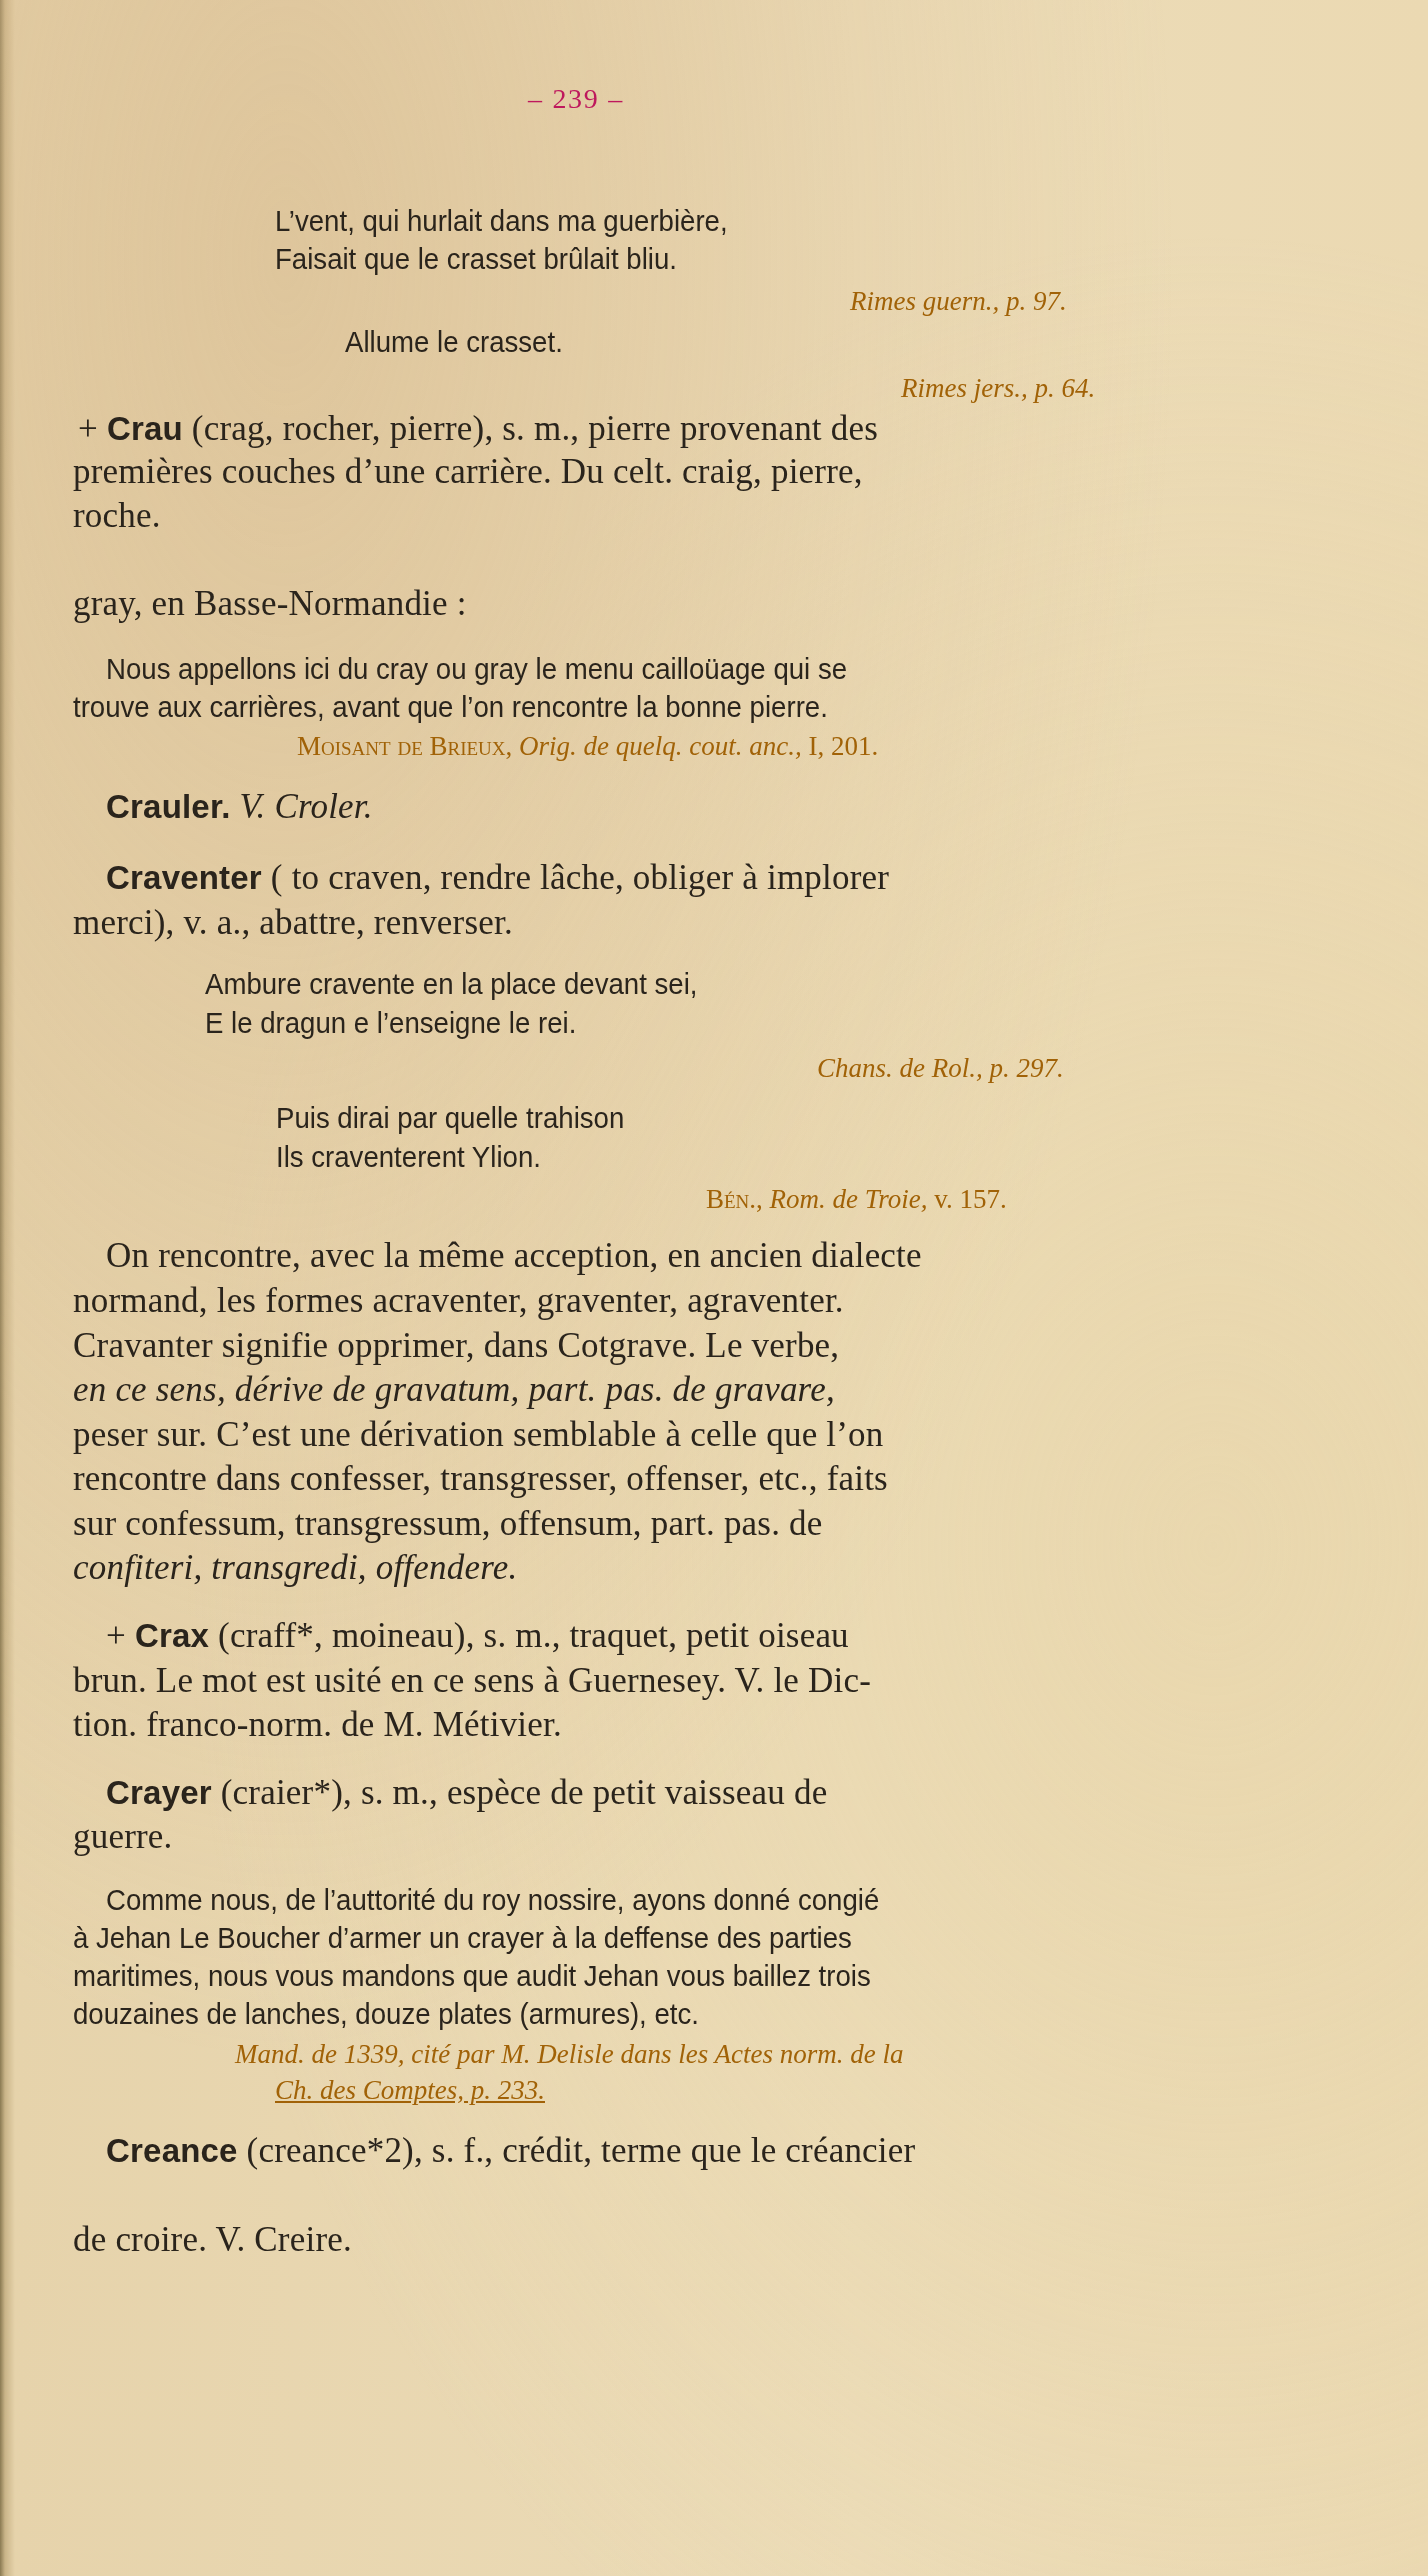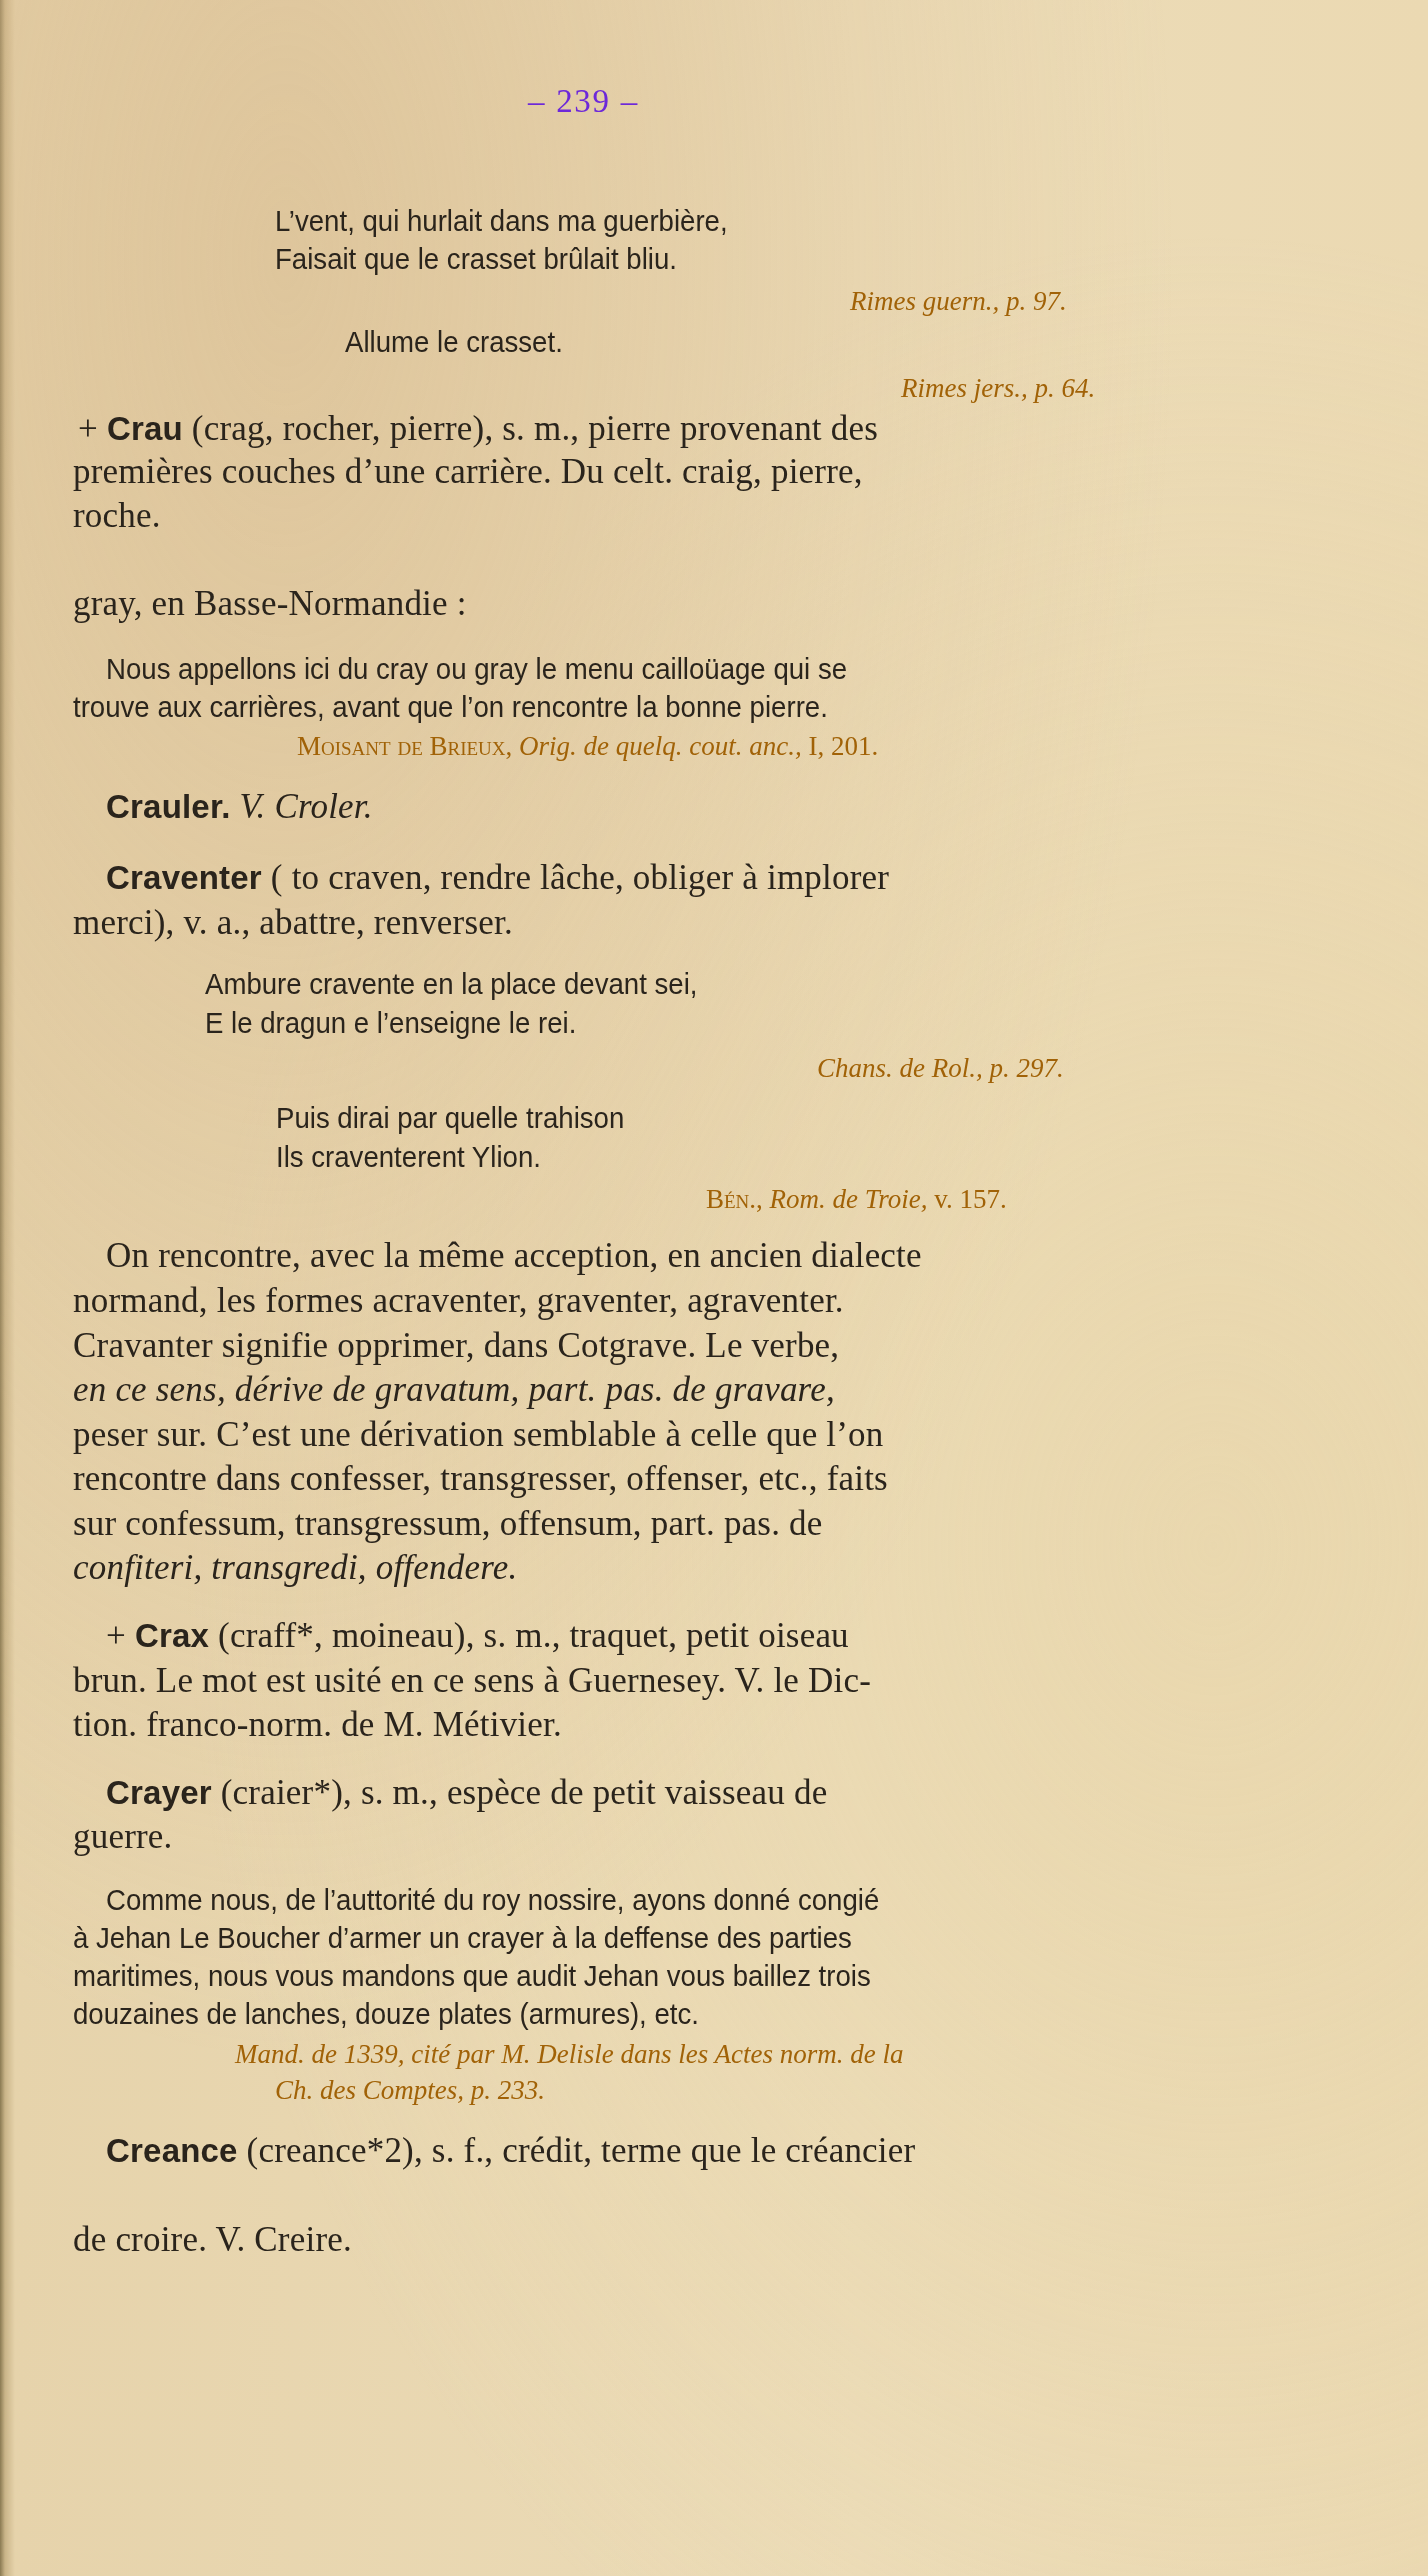--- a/index.html
+++ b/index.html
@@ -15,21 +15,21 @@
     position: relative;
   }
   .page { position: absolute; left: 0; top: 0; width: 1429px; height: 2576px; }
   .ln { position: absolute; white-space: nowrap; font-size: 34px; line-height: 40px; }
   .body-text { font-size: 35px; letter-spacing: 0.2px; }
   .quote { font-size: 30px; font-family: "Liberation Sans", "DejaVu Sans", sans-serif; transform: scaleX(0.92); transform-origin: left center; }
   .cite { font-size: 27px; font-style: italic; color: #a16207; }
   .cite .sc { font-style: normal; font-variant: small-caps; }
   .hw { font-family: "Liberation Sans", "DejaVu Sans", sans-serif; font-weight: bold; font-size: 33px; }
   .it { font-style: italic; }
-  .pagenum { position: absolute; left: 528px; top: 83px; font-size: 33px; color: #6d28d9; letter-spacing: 1.7px; }
+  .pagenum { position: absolute; left: 528px; top: 83px; font-size: 28px; color: #be185d; letter-spacing: 1.7px; }
 </style>
 </head>
 <body>
 
 <div class="page">
 
   <div class="pagenum">– 239 –</div>
 
   <div class="ln quote" style="left:275px;top:201px;">L’vent, qui hurlait dans ma guerbière,</div>
   <div class="ln quote" style="left:275px;top:239px;">Faisait que le crasset brûlait bliu.</div>
@@ -97,21 +97,21 @@
     <span class="hw">Crayer</span>
     <span>(craier*), s. m., espèce de petit vaisseau de</span>
   </div>
   <div class="ln body-text" style="left:73px;top:1817px;">guerre.</div>
 
   <div class="ln quote" style="left:106px;top:1880px;">Comme nous, de l’auttorité du roy nossire, ayons donné congié</div>
   <div class="ln quote" style="left:73px;top:1918px;">à Jehan Le Boucher d’armer un crayer à la deffense des parties</div>
   <div class="ln quote" style="left:73px;top:1956px;">maritimes, nous vous mandons que audit Jehan vous baillez trois</div>
   <div class="ln quote" style="left:73px;top:1994px;">douzaines de lanches, douze plates (armures), etc.</div>
   <div class="ln cite" style="left:235px;top:2034px;">Mand. de 1339, cité par M. Delisle dans les Actes norm. de la</div>
-  <div class="ln cite" style="left:275px;top:2070px;">Ch. des Comptes, p. 233.</div>
+  <div class="ln cite" style="left:275px;top:2070px;text-decoration:underline;">Ch. des Comptes, p. 233.</div>
 
   <div class="ln body-text" style="left:106px;top:2131px;">
     <span class="hw">Creance</span>
     <span>(creance*2), s. f., crédit, terme que le créancier</span>
   </div>
   <div class="ln body-text" style="left:73px;top:2220px;">de croire. V. Creire.</div>
 
 </div>
 
 

